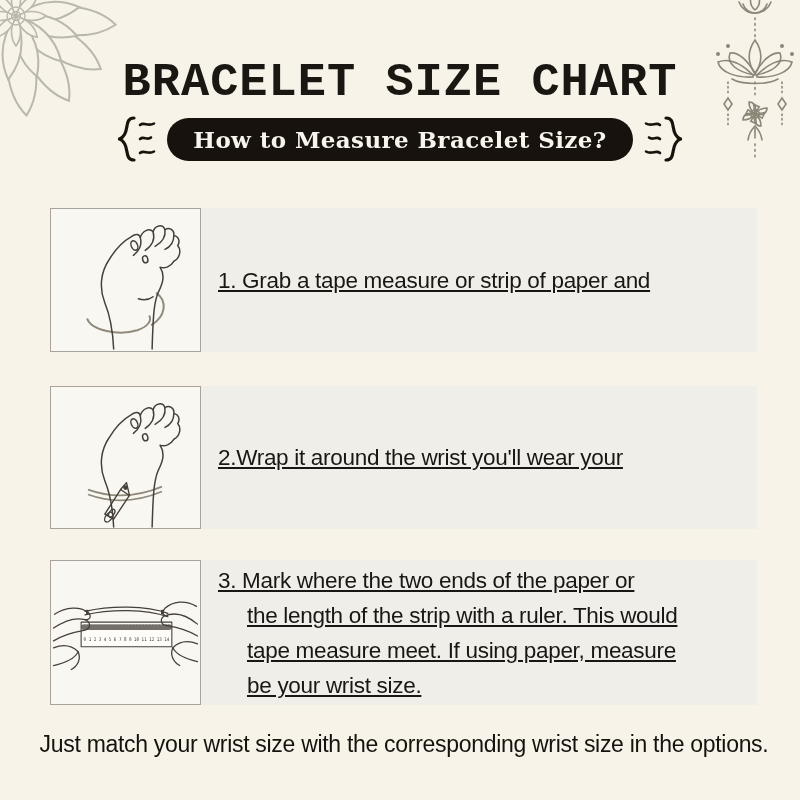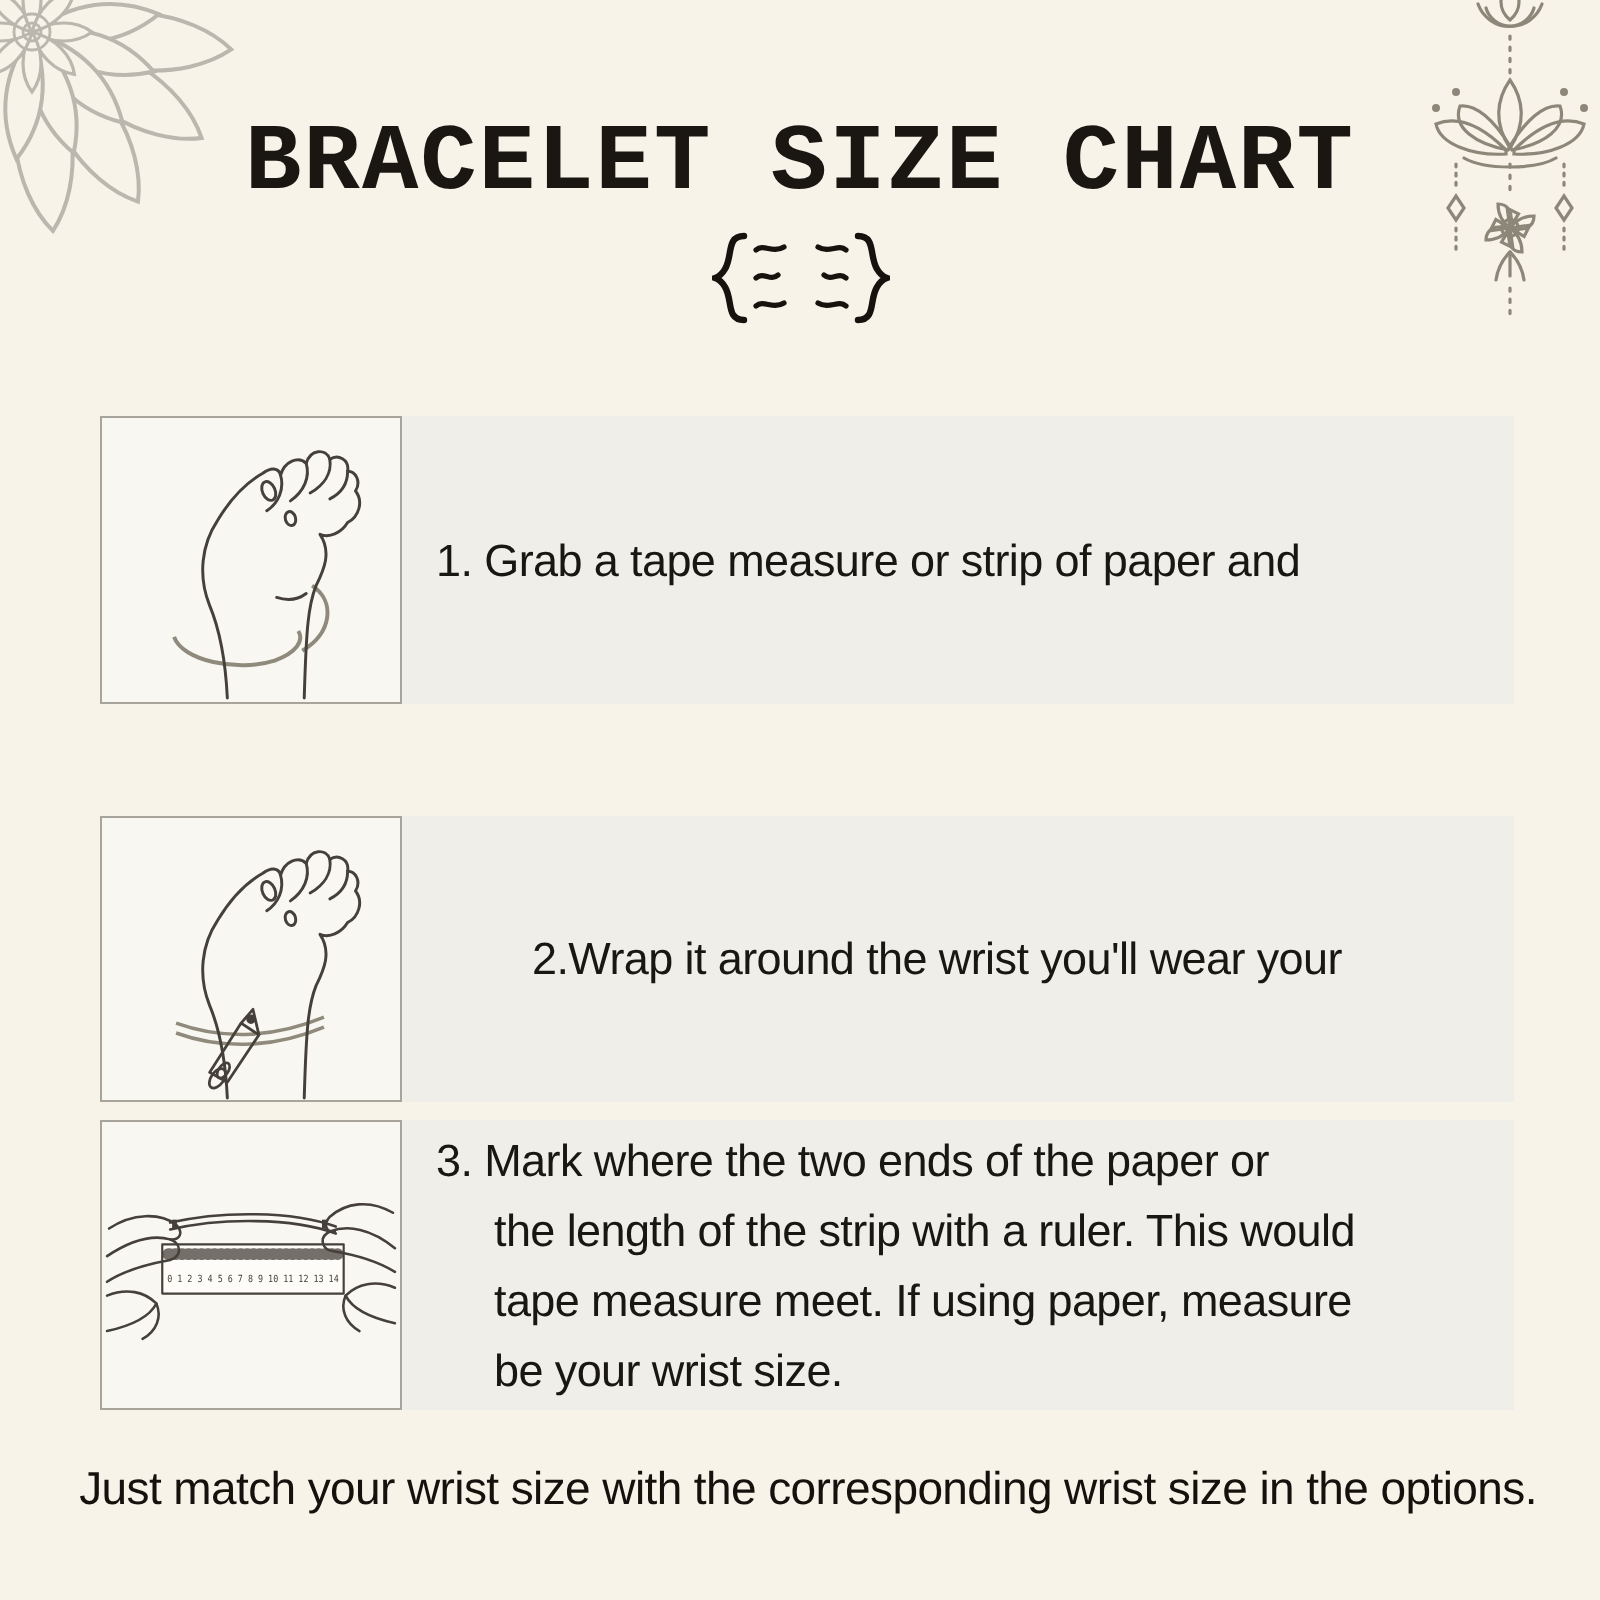--- a/index.html
+++ b/index.html
@@ -27,31 +27,31 @@
     background:var(--pill);color:#f7f4ec;
     font-family:"DejaVu Serif","Liberation Serif",serif;font-weight:700;
     font-size:23px;letter-spacing:.4px;
     height:43px;line-height:43px;padding:0 26px;border-radius:22px;white-space:nowrap;
   }
   .step{
     position:absolute;left:50px;width:707px;background:var(--panel);
     display:flex;align-items:stretch;
   }
   .step-1{top:208px;height:144px;}
-  .step-2{top:408px;height:143px;gap:48px;}
+  .step-2{top:386px;height:143px;}
   .step-3{top:560px;height:145px;}
   .figure{
     flex:0 0 151px;background:var(--box);border:1px solid var(--box-border);
     display:flex;align-items:center;justify-content:center;
   }
   .step-text{
     flex:1;display:flex;flex-direction:column;justify-content:center;
     padding-left:17px;color:#191713;font-size:22.5px;letter-spacing:-.3px;
   }
-  .line{white-space:nowrap;line-height:35px;}
+  .line{white-space:nowrap;line-height:35px;text-decoration:underline;}
   .line:not(:first-child){padding-left:29px;}
   .footer-note{
     position:absolute;top:731px;left:4px;width:100%;text-align:center;
     font-size:23px;letter-spacing:-.3px;color:#15120e;
   }
 </style>
 </head>
 <body>
 
 <div class="canvas">
@@ -142,20 +142,21 @@
 
   <div class="badge-row">
     <svg width="40" height="50" viewBox="0 0 40 50" fill="none">
       <g stroke="#17120d" stroke-width="3.2" stroke-linecap="round">
         <path d="M16 4 C7 4 10.5 14 6.5 20.5 C4.5 24 1.5 25 1.5 25 C1.5 25 4.5 26 6.5 29.5 C10.5 36 7 46 16 46"></path>
         <path d="M22 11 C26 7.5 30 13 36 9.5" stroke-width="2.6"></path>
         <path d="M22 25 C26 21.5 29 27 33 23.5" stroke-width="2.6"></path>
         <path d="M22 39 C26 35.5 30 41 36 37.5" stroke-width="2.6"></path>
       </g>
     </svg>
+    <div class="badge-pill">How to Measure Bracelet Size?</div>
     <svg width="40" height="50" viewBox="0 0 40 50" fill="none">
       <g stroke="#17120d" stroke-width="3.2" stroke-linecap="round" transform="scale(-1,1) translate(-40,0)">
         <path d="M16 4 C7 4 10.5 14 6.5 20.5 C4.5 24 1.5 25 1.5 25 C1.5 25 4.5 26 6.5 29.5 C10.5 36 7 46 16 46"></path>
         <path d="M22 11 C26 7.5 30 13 36 9.5" stroke-width="2.6"></path>
         <path d="M22 25 C26 21.5 29 27 33 23.5" stroke-width="2.6"></path>
         <path d="M22 39 C26 35.5 30 41 36 37.5" stroke-width="2.6"></path>
       </g>
     </svg>
   </div>
 

